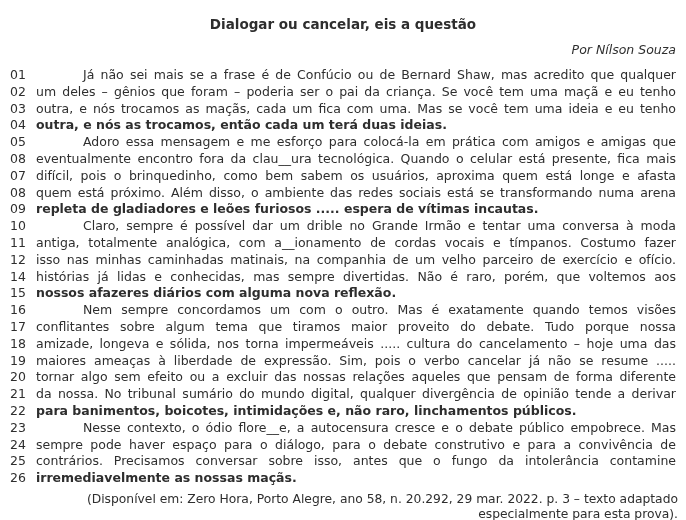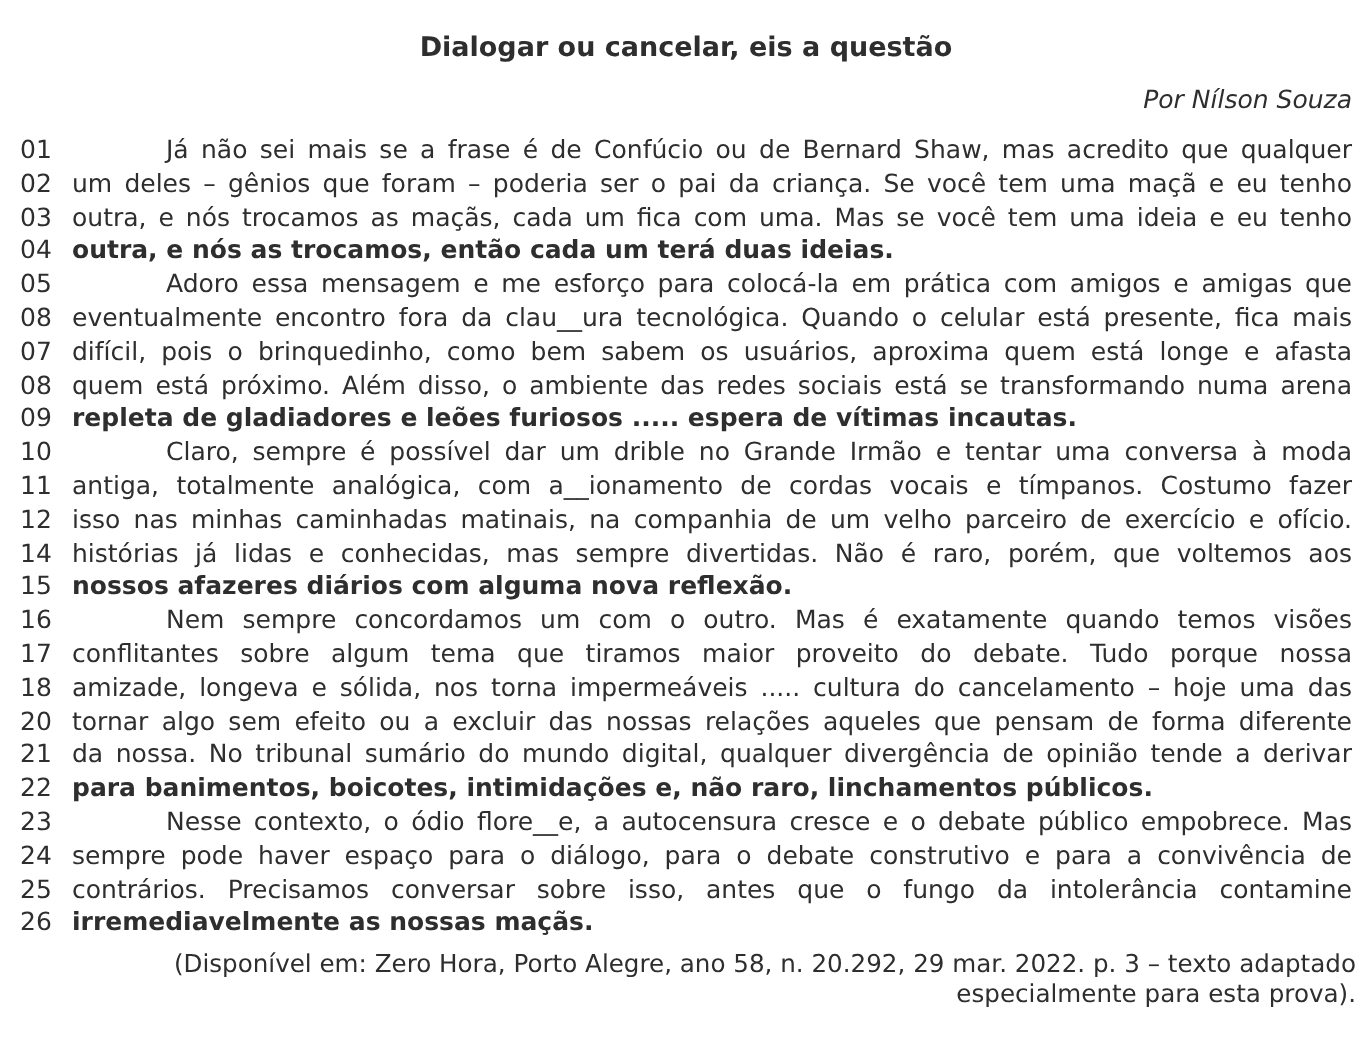--- a/index.html
+++ b/index.html
@@ -150,20 +150,24 @@
   <div class="row">
     <span class="num">17</span>
     <span class="txt">conflitantes sobre algum tema que tiramos maior proveito do debate. Tudo porque nossa</span>
   </div>
 
   <div class="row">
     <span class="num">18</span>
     <span class="txt">amizade, longeva e sólida, nos torna impermeáveis ..... cultura do cancelamento – hoje uma das</span>
   </div>
 
+  <div class="row">
+    <span class="num">19</span>
+    <span class="txt">maiores ameaças à liberdade de expressão. Sim, pois o verbo cancelar já não se resume .....</span>
+  </div>
 
   <div class="row">
     <span class="num">20</span>
     <span class="txt">tornar algo sem efeito ou a excluir das nossas relações aqueles que pensam de forma diferente</span>
   </div>
 
   <div class="row">
     <span class="num">21</span>
     <span class="txt">da nossa. No tribunal sumário do mundo digital, qualquer divergência de opinião tende a derivar</span>
   </div>

